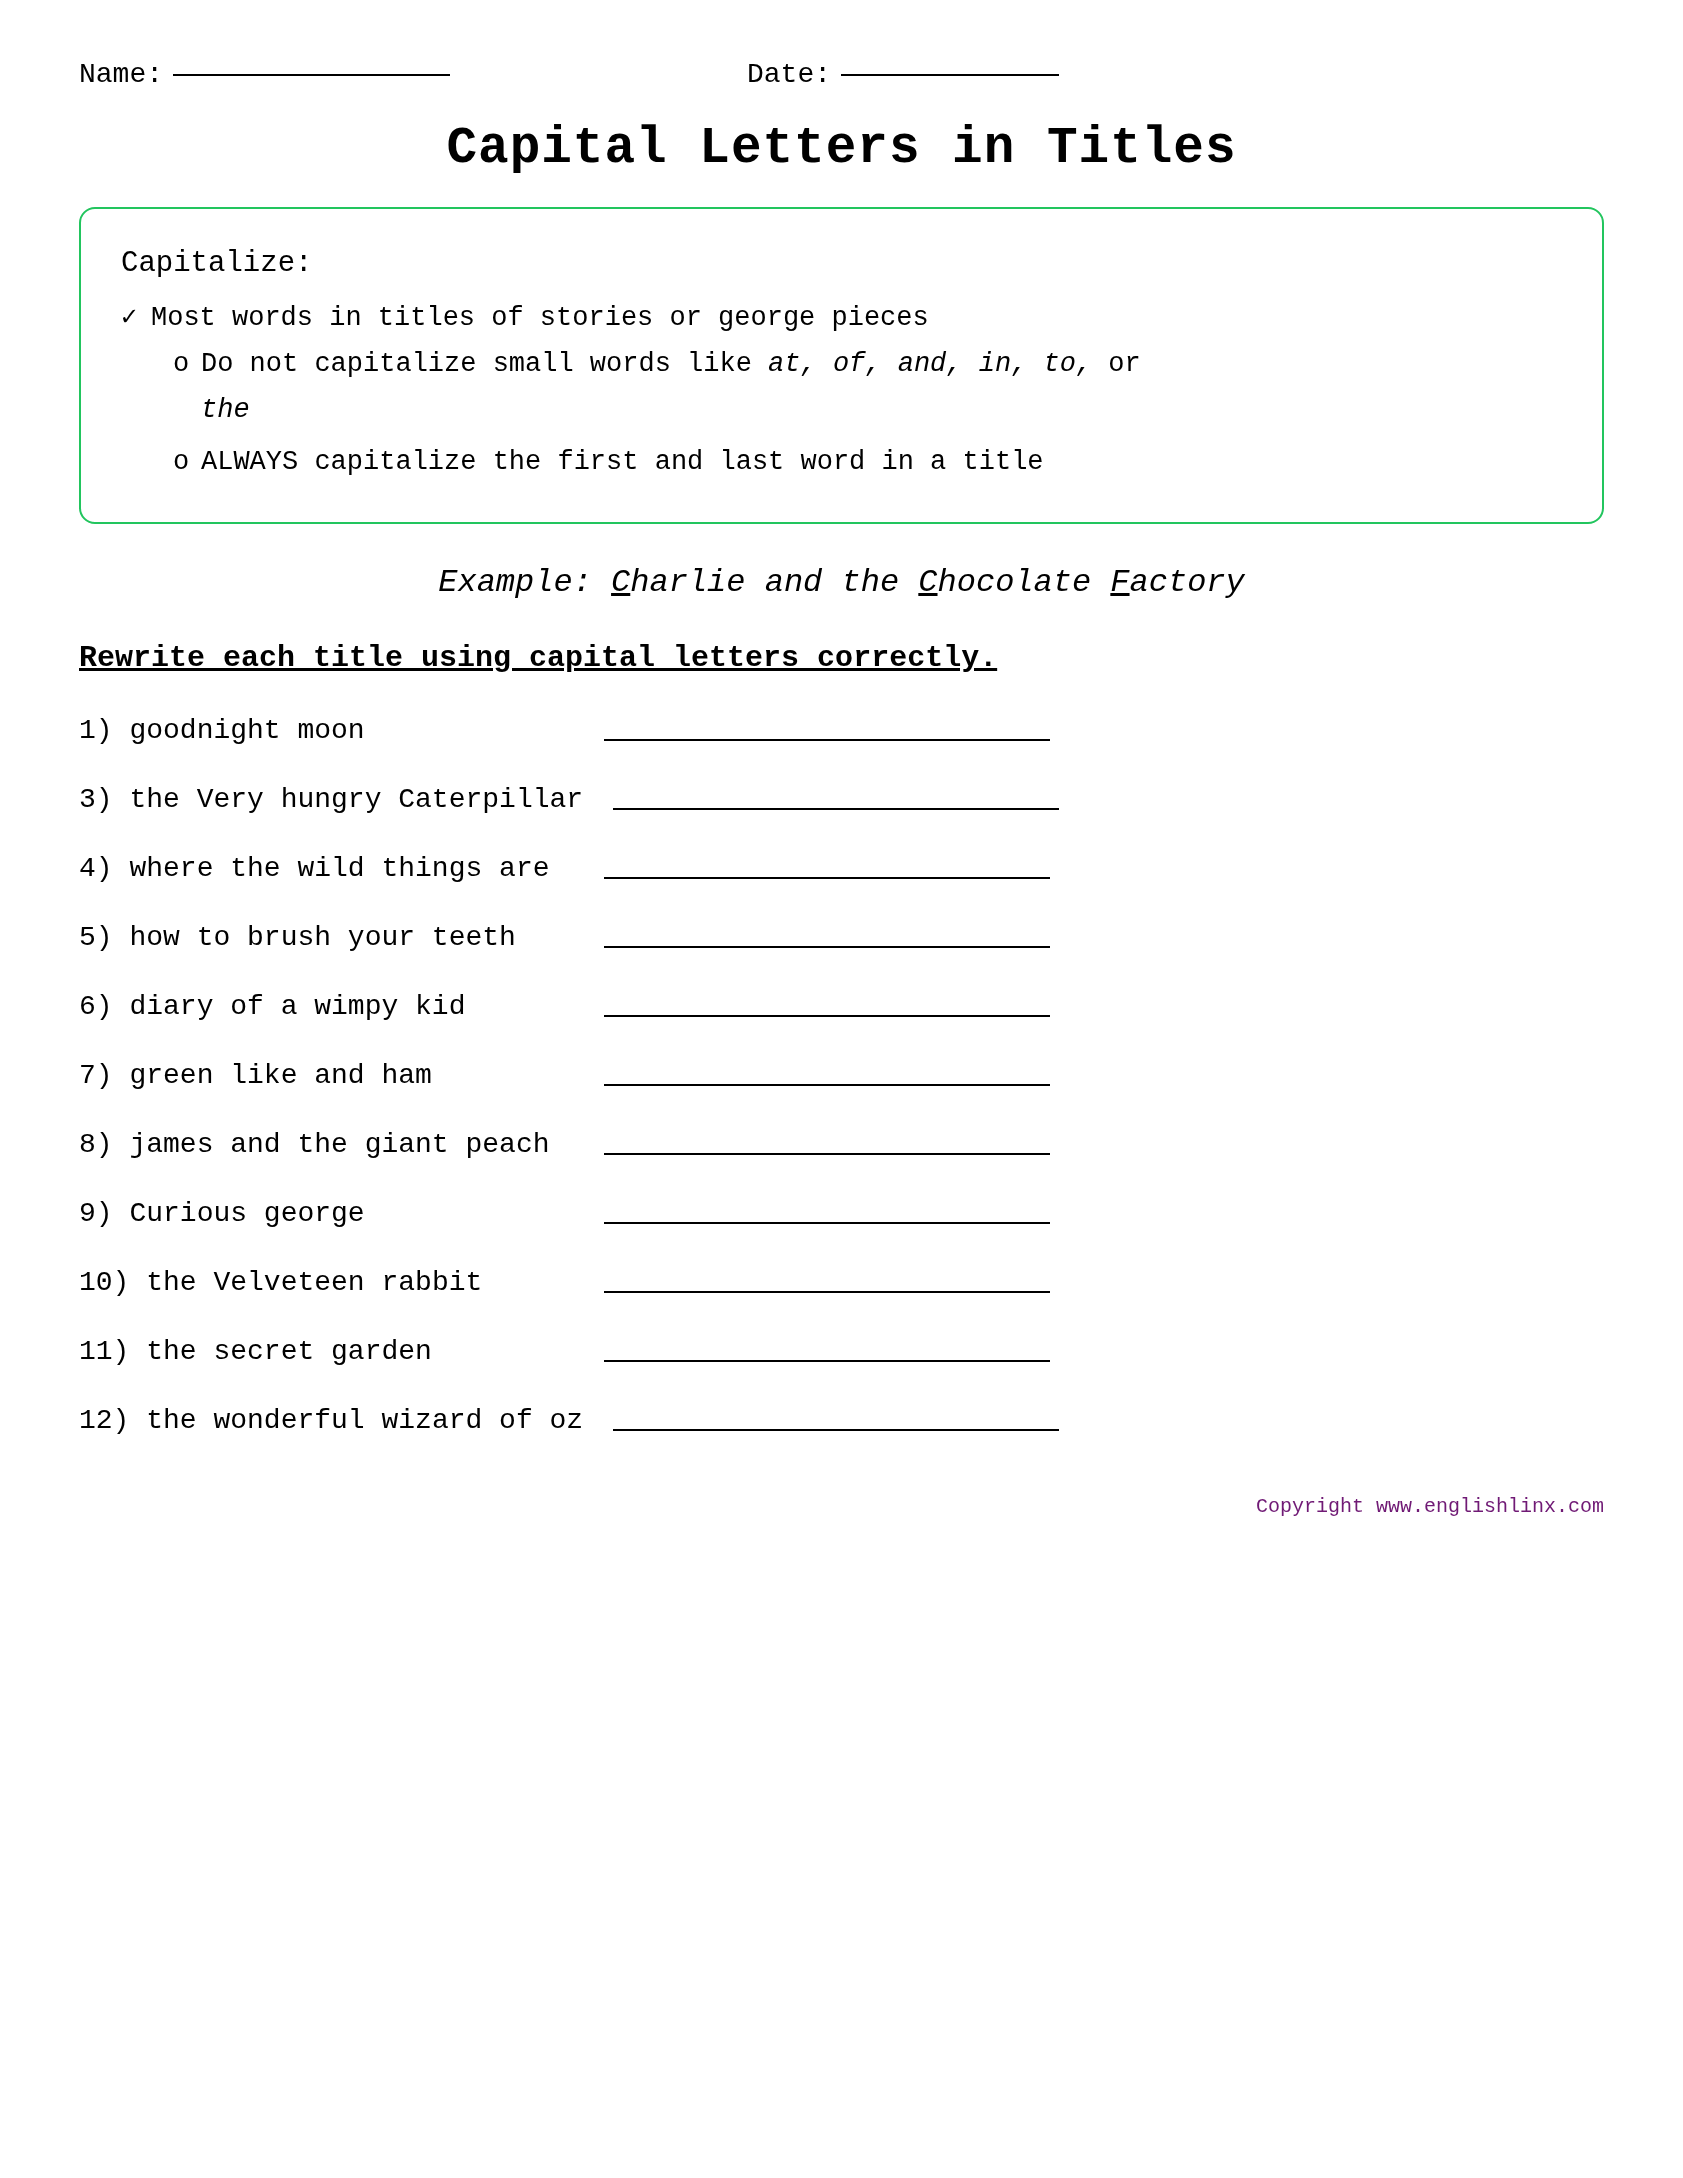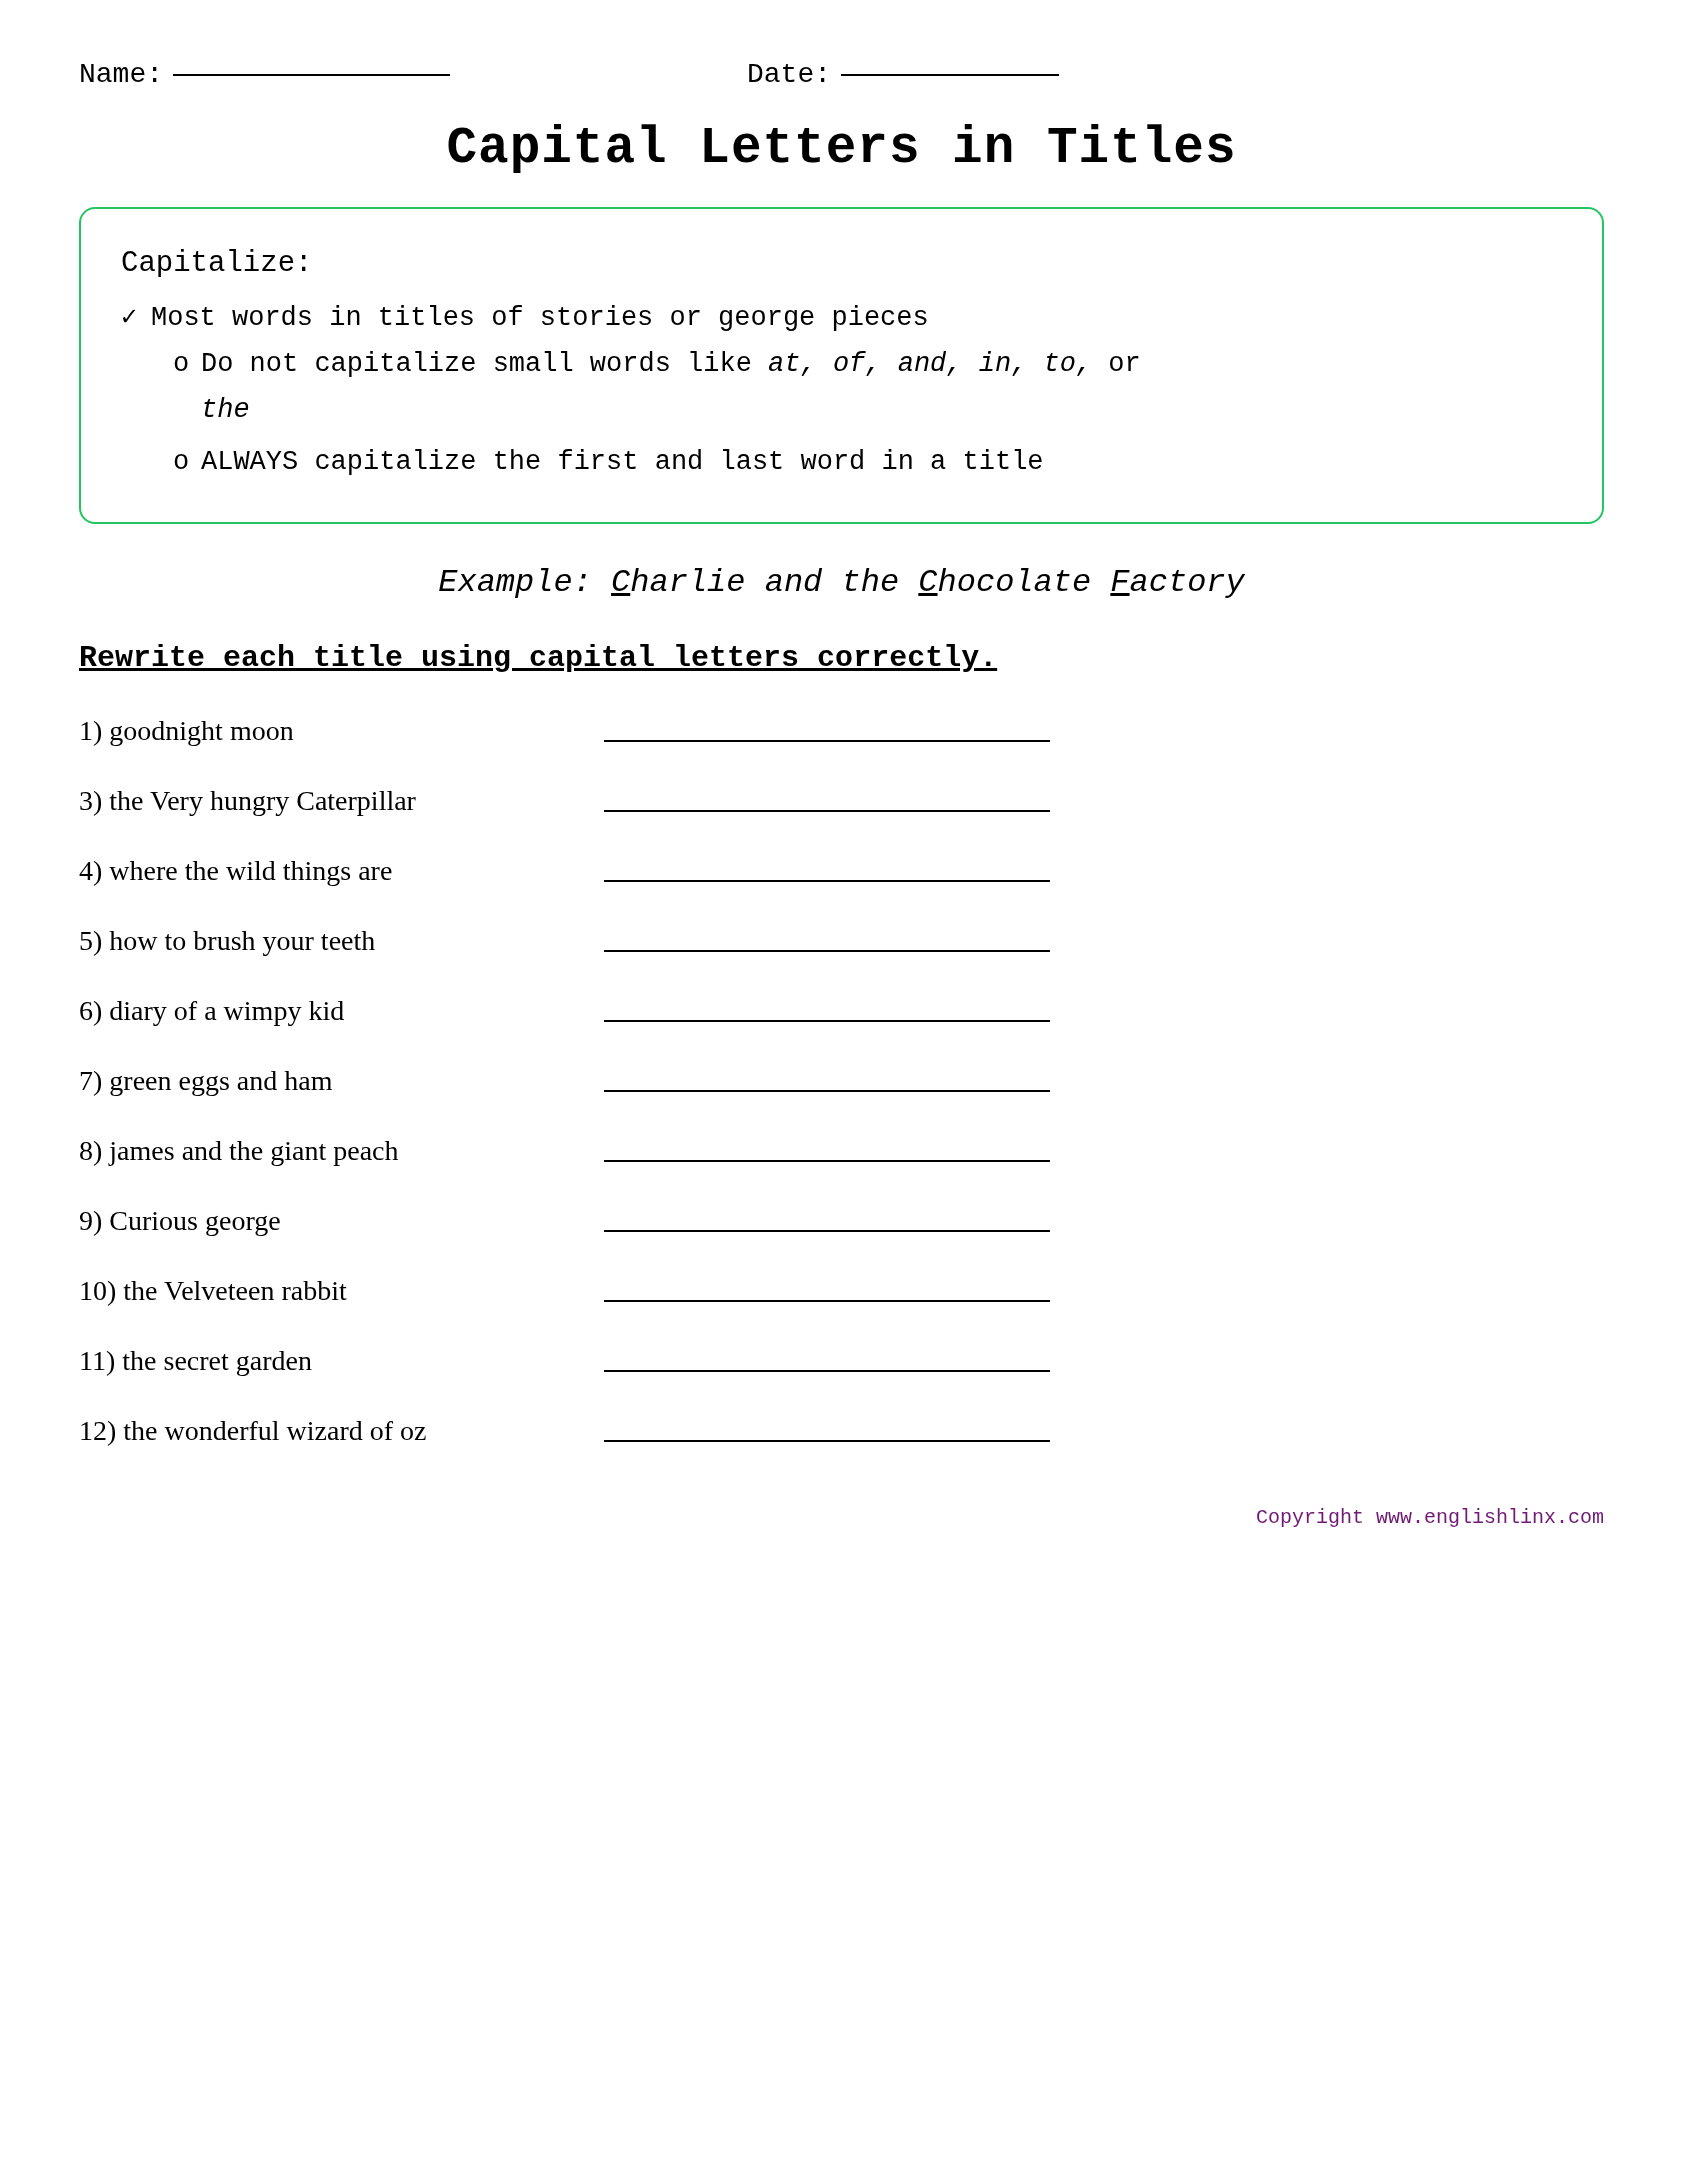--- a/index.html
+++ b/index.html
@@ -126,21 +126,20 @@
     .exercise-item {
       display: flex;
       align-items: flex-end;
       margin-bottom: 38px;
       font-size: 28px;
     }
 
     .exercise-item .item-text {
       min-width: 495px;
       flex-shrink: 0;
-      font-family: Liberation Serif, serif;
     }
 
     .answer-line {
       border-bottom: 2px solid #000;
       flex: 1;
       max-width: 446px;
       height: 2px;
       margin-left: 30px;
       margin-bottom: 5px;
     }
@@ -207,21 +206,21 @@
   </li>
   <li class="exercise-item">
     <span class="item-text"><span>5)</span> <span>how to brush your teeth</span></span>
     <div class="answer-line"></div>
   </li>
   <li class="exercise-item">
     <span class="item-text"><span>6)</span> <span>diary of a wimpy kid</span></span>
     <div class="answer-line"></div>
   </li>
   <li class="exercise-item">
-    <span class="item-text"><span>7)</span> <span>green eggs and ham</span></span>
+    <span class="item-text"><span>7)</span> <span>green like and ham</span></span>
     <div class="answer-line"></div>
   </li>
   <li class="exercise-item">
     <span class="item-text"><span>8)</span> <span>james and the giant peach</span></span>
     <div class="answer-line"></div>
   </li>
   <li class="exercise-item">
     <span class="item-text"><span>9)</span> <span>Curious george</span></span>
     <div class="answer-line"></div>
   </li>

